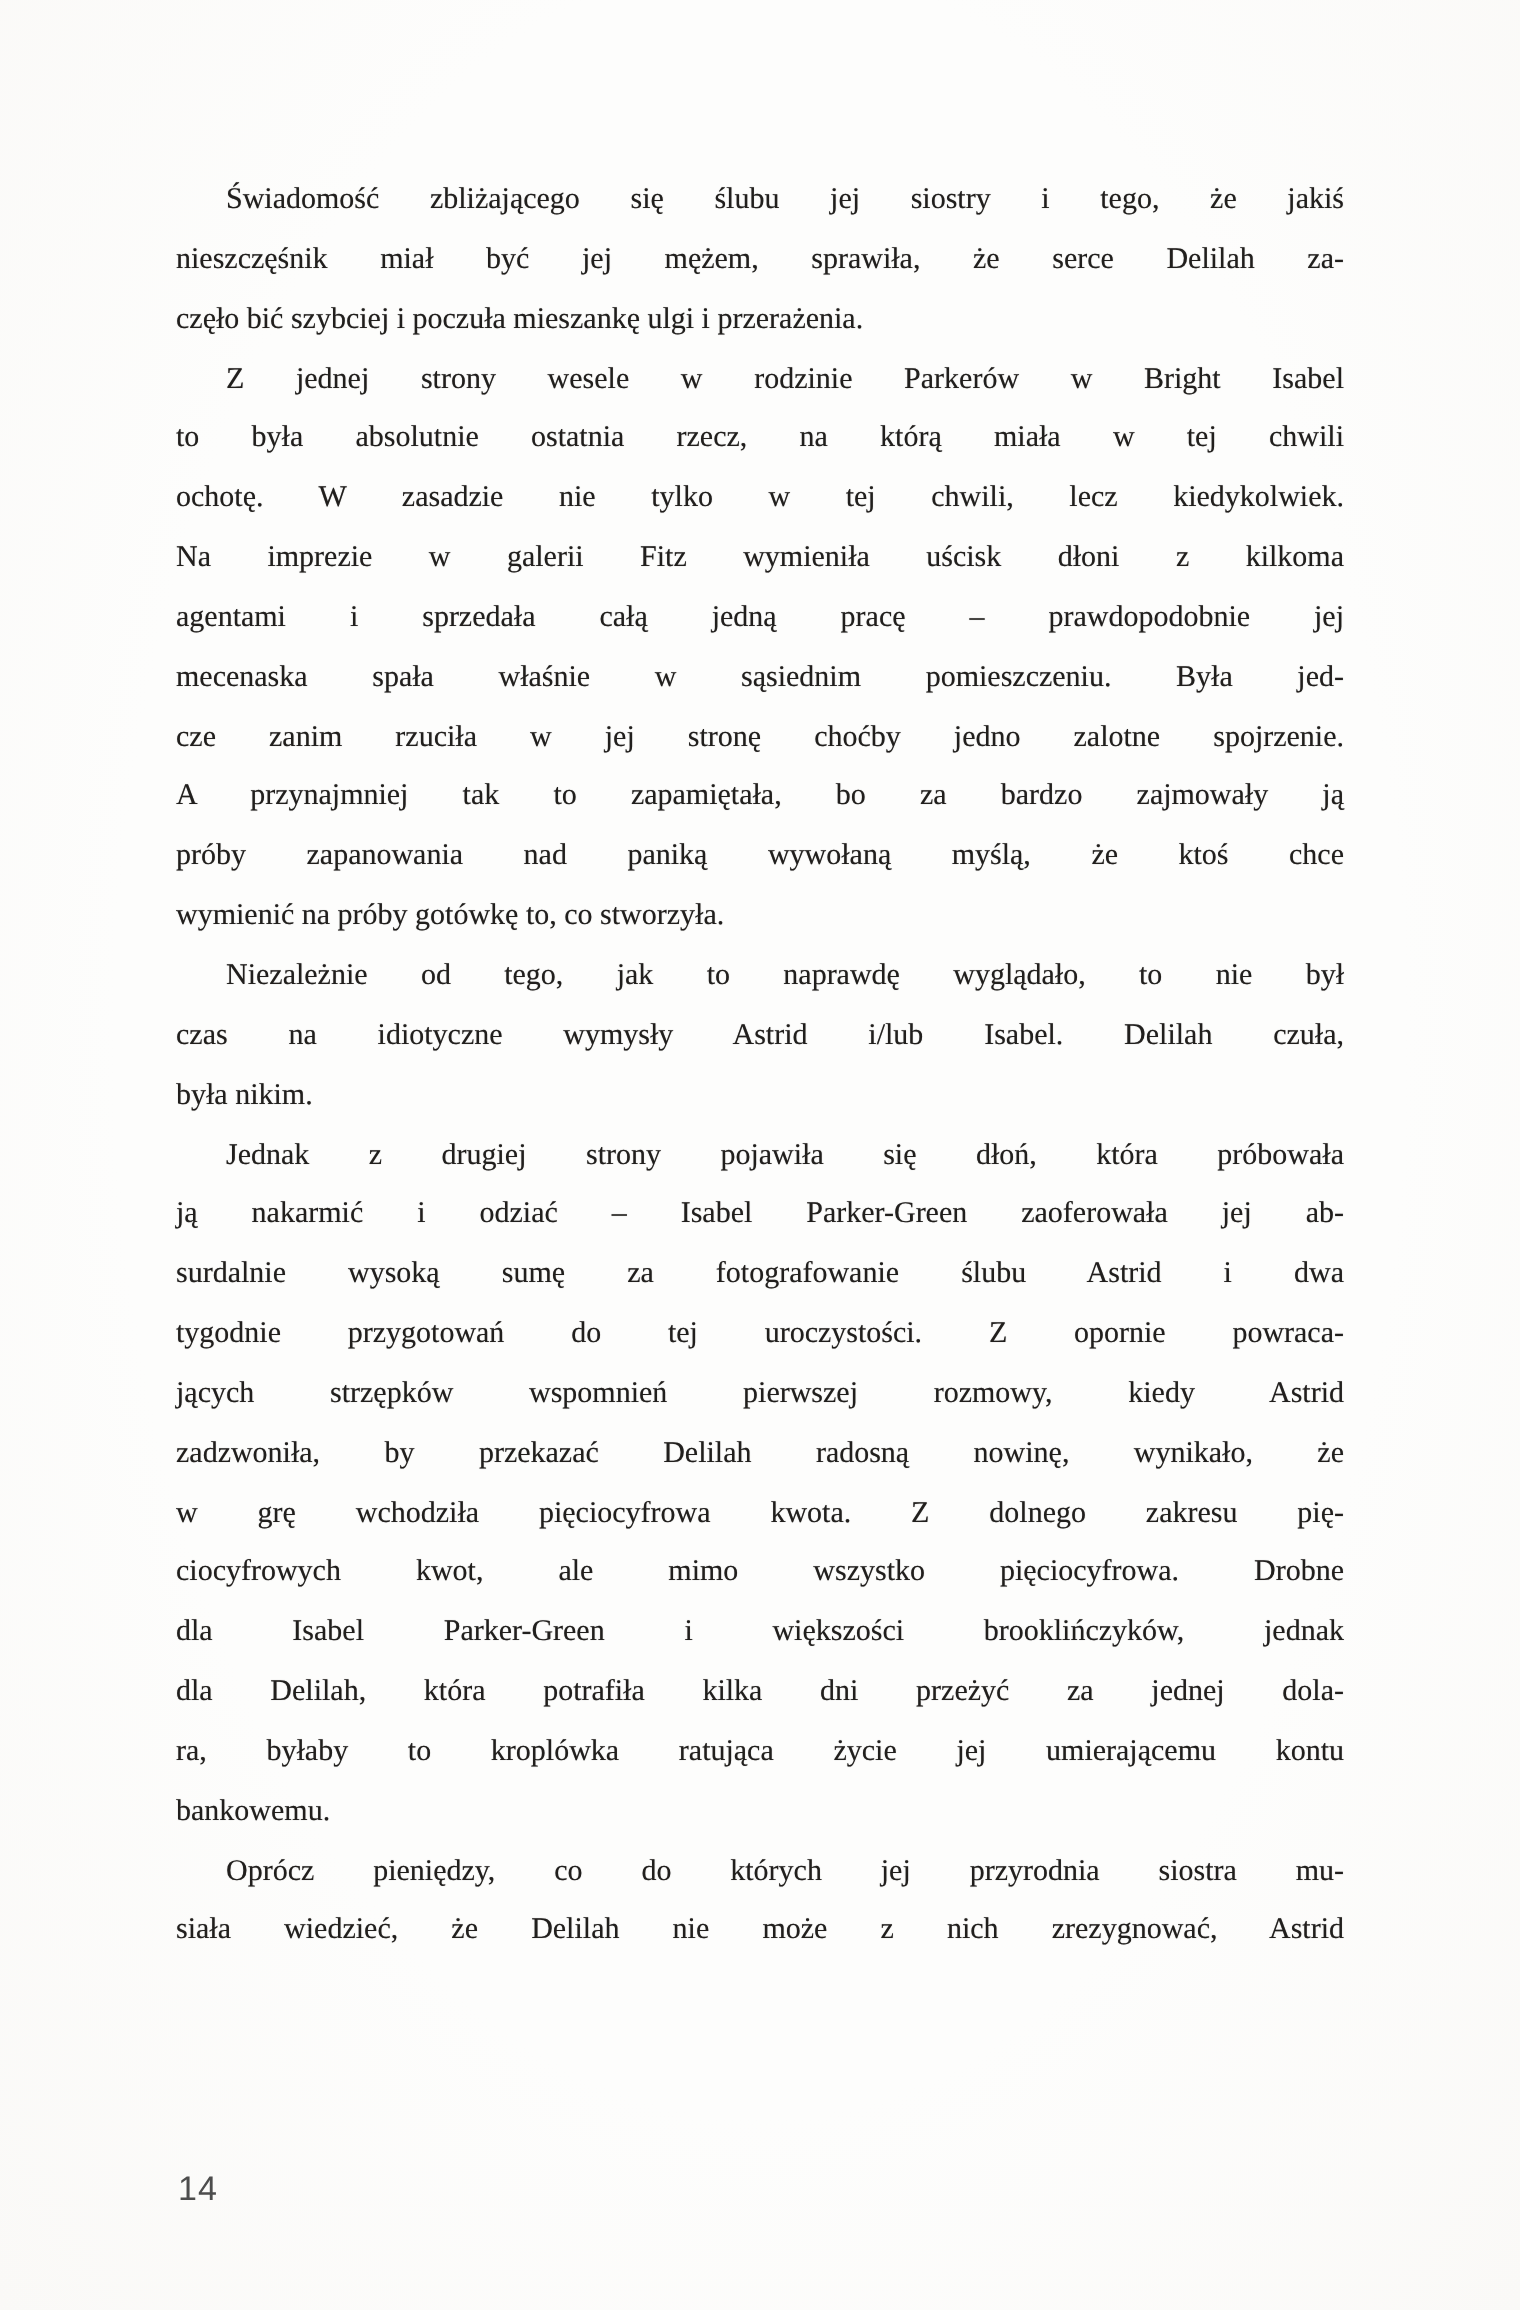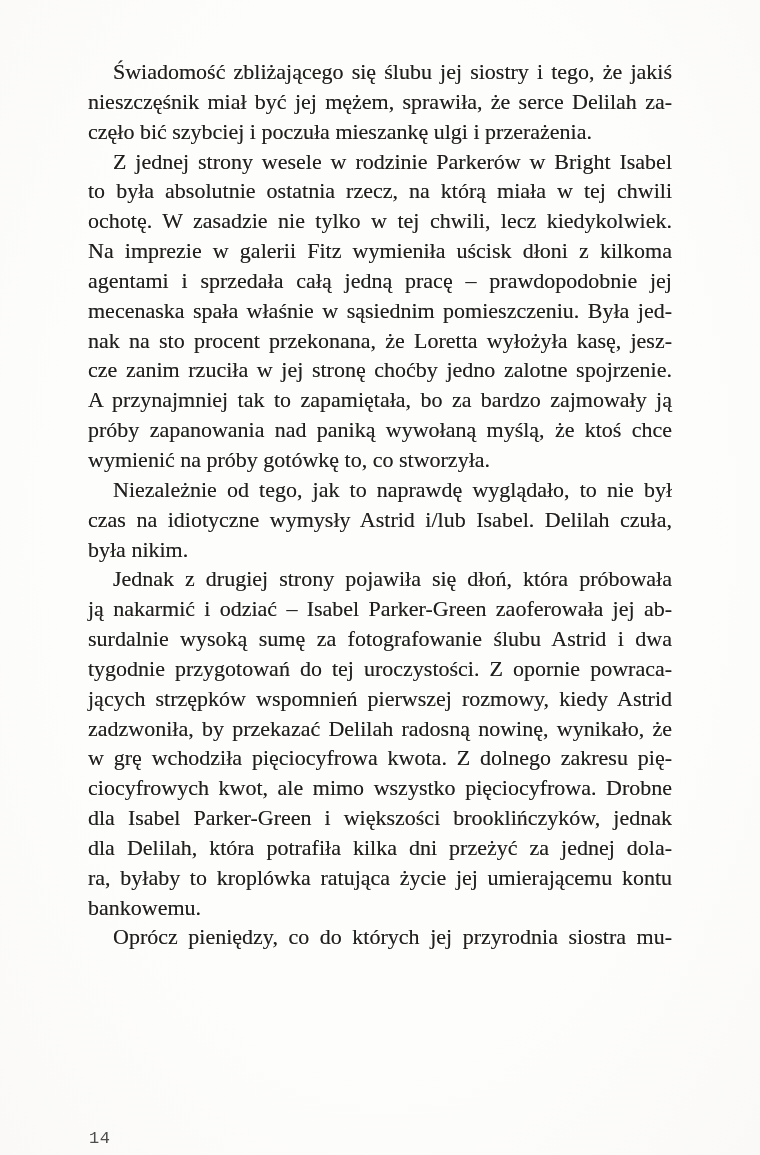--- a/index.html
+++ b/index.html
@@ -12,79 +12,78 @@
     font-family: "Liberation Serif", serif;
   }
   .page {
     position: absolute;
     inset: 0;
     background: radial-gradient(ellipse at 50% 45%, #fdfdfc 60%, #faf9f7 100%);
   }
   .text-block {
     position: absolute;
     left: 88px;
-    top: 57px;
+    top: 86px;
     width: 584px;
-    font-size: 22px;
+    font-size: 15px;
     line-height: 29.85px;
     color: #211f1d;
     text-shadow: 0 0 0.4px rgba(40,38,36,0.55);
   }
   .line {
     text-align: justify;
     text-align-last: left;
     white-space: normal;
   }
   .line.just {
     text-align-last: justify;
   }
   .line.first {
     text-indent: 25px;
   }
   .page-number {
     position: absolute;
     left: 89px;
     top: 1085px;
-    font-family: Liberation Mono, monospace;
+    font-family: Liberation Sans, sans-serif;
     font-size: 17px;
     letter-spacing: 0.5px;
     color: #4d4d4d;
-    margin-top: 44px;
   }
 </style>
 </head>
 <body>
 
 <div class="page">
   <div class="text-block" id="text-block">
       <div class="line first just">Świadomość zbliżającego się ślubu jej siostry i tego, że jakiś</div>
       <div class="line just">nieszczęśnik miał być jej mężem, sprawiła, że serce Delilah za-</div>
       <div class="line">częło bić szybciej i poczuła mieszankę ulgi i przerażenia.</div>
       <div class="line first just">Z jednej strony wesele w rodzinie Parkerów w Bright Isabel</div>
       <div class="line just">to była absolutnie ostatnia rzecz, na którą miała w tej chwili</div>
       <div class="line just">ochotę. W zasadzie nie tylko w tej chwili, lecz kiedykolwiek.</div>
       <div class="line just">Na imprezie w galerii Fitz wymieniła uścisk dłoni z kilkoma</div>
       <div class="line just">agentami i sprzedała całą jedną pracę – prawdopodobnie jej</div>
       <div class="line just">mecenaska spała właśnie w sąsiednim pomieszczeniu. Była jed-</div>
-      <div class="line just">nak na sto procent przekonana, że Loretta wyłożyła kasę, jesz-</div>
       <div class="line just">cze zanim rzuciła w jej stronę choćby jedno zalotne spojrzenie.</div>
       <div class="line just">A przynajmniej tak to zapamiętała, bo za bardzo zajmowały ją</div>
       <div class="line just">próby zapanowania nad paniką wywołaną myślą, że ktoś chce</div>
       <div class="line">wymienić na próby gotówkę to, co stworzyła.</div>
       <div class="line first just">Niezależnie od tego, jak to naprawdę wyglądało, to nie był</div>
       <div class="line just">czas na idiotyczne wymysły Astrid i/lub Isabel. Delilah czuła,</div>
       <div class="line">była nikim.</div>
       <div class="line first just">Jednak z drugiej strony pojawiła się dłoń, która próbowała</div>
       <div class="line just">ją nakarmić i odziać – Isabel Parker-Green zaoferowała jej ab-</div>
       <div class="line just">surdalnie wysoką sumę za fotografowanie ślubu Astrid i dwa</div>
       <div class="line just">tygodnie przygotowań do tej uroczystości. Z opornie powraca-</div>
       <div class="line just">jących strzępków wspomnień pierwszej rozmowy, kiedy Astrid</div>
       <div class="line just">zadzwoniła, by przekazać Delilah radosną nowinę, wynikało, że</div>
       <div class="line just">w grę wchodziła pięciocyfrowa kwota. Z dolnego zakresu pię-</div>
       <div class="line just">ciocyfrowych kwot, ale mimo wszystko pięciocyfrowa. Drobne</div>
       <div class="line just">dla Isabel Parker-Green i większości brooklińczyków, jednak</div>
       <div class="line just">dla Delilah, która potrafiła kilka dni przeżyć za jednej dola-</div>
       <div class="line just">ra, byłaby to kroplówka ratująca życie jej umierającemu kontu</div>
       <div class="line">bankowemu.</div>
       <div class="line first just">Oprócz pieniędzy, co do których jej przyrodnia siostra mu-</div>
+      <div class="line just">siała wiedzieć, że Delilah nie może z nich zrezygnować, Astrid</div>
     </div>
   <div class="page-number">14</div>
 </div>
 
 </body></html>

